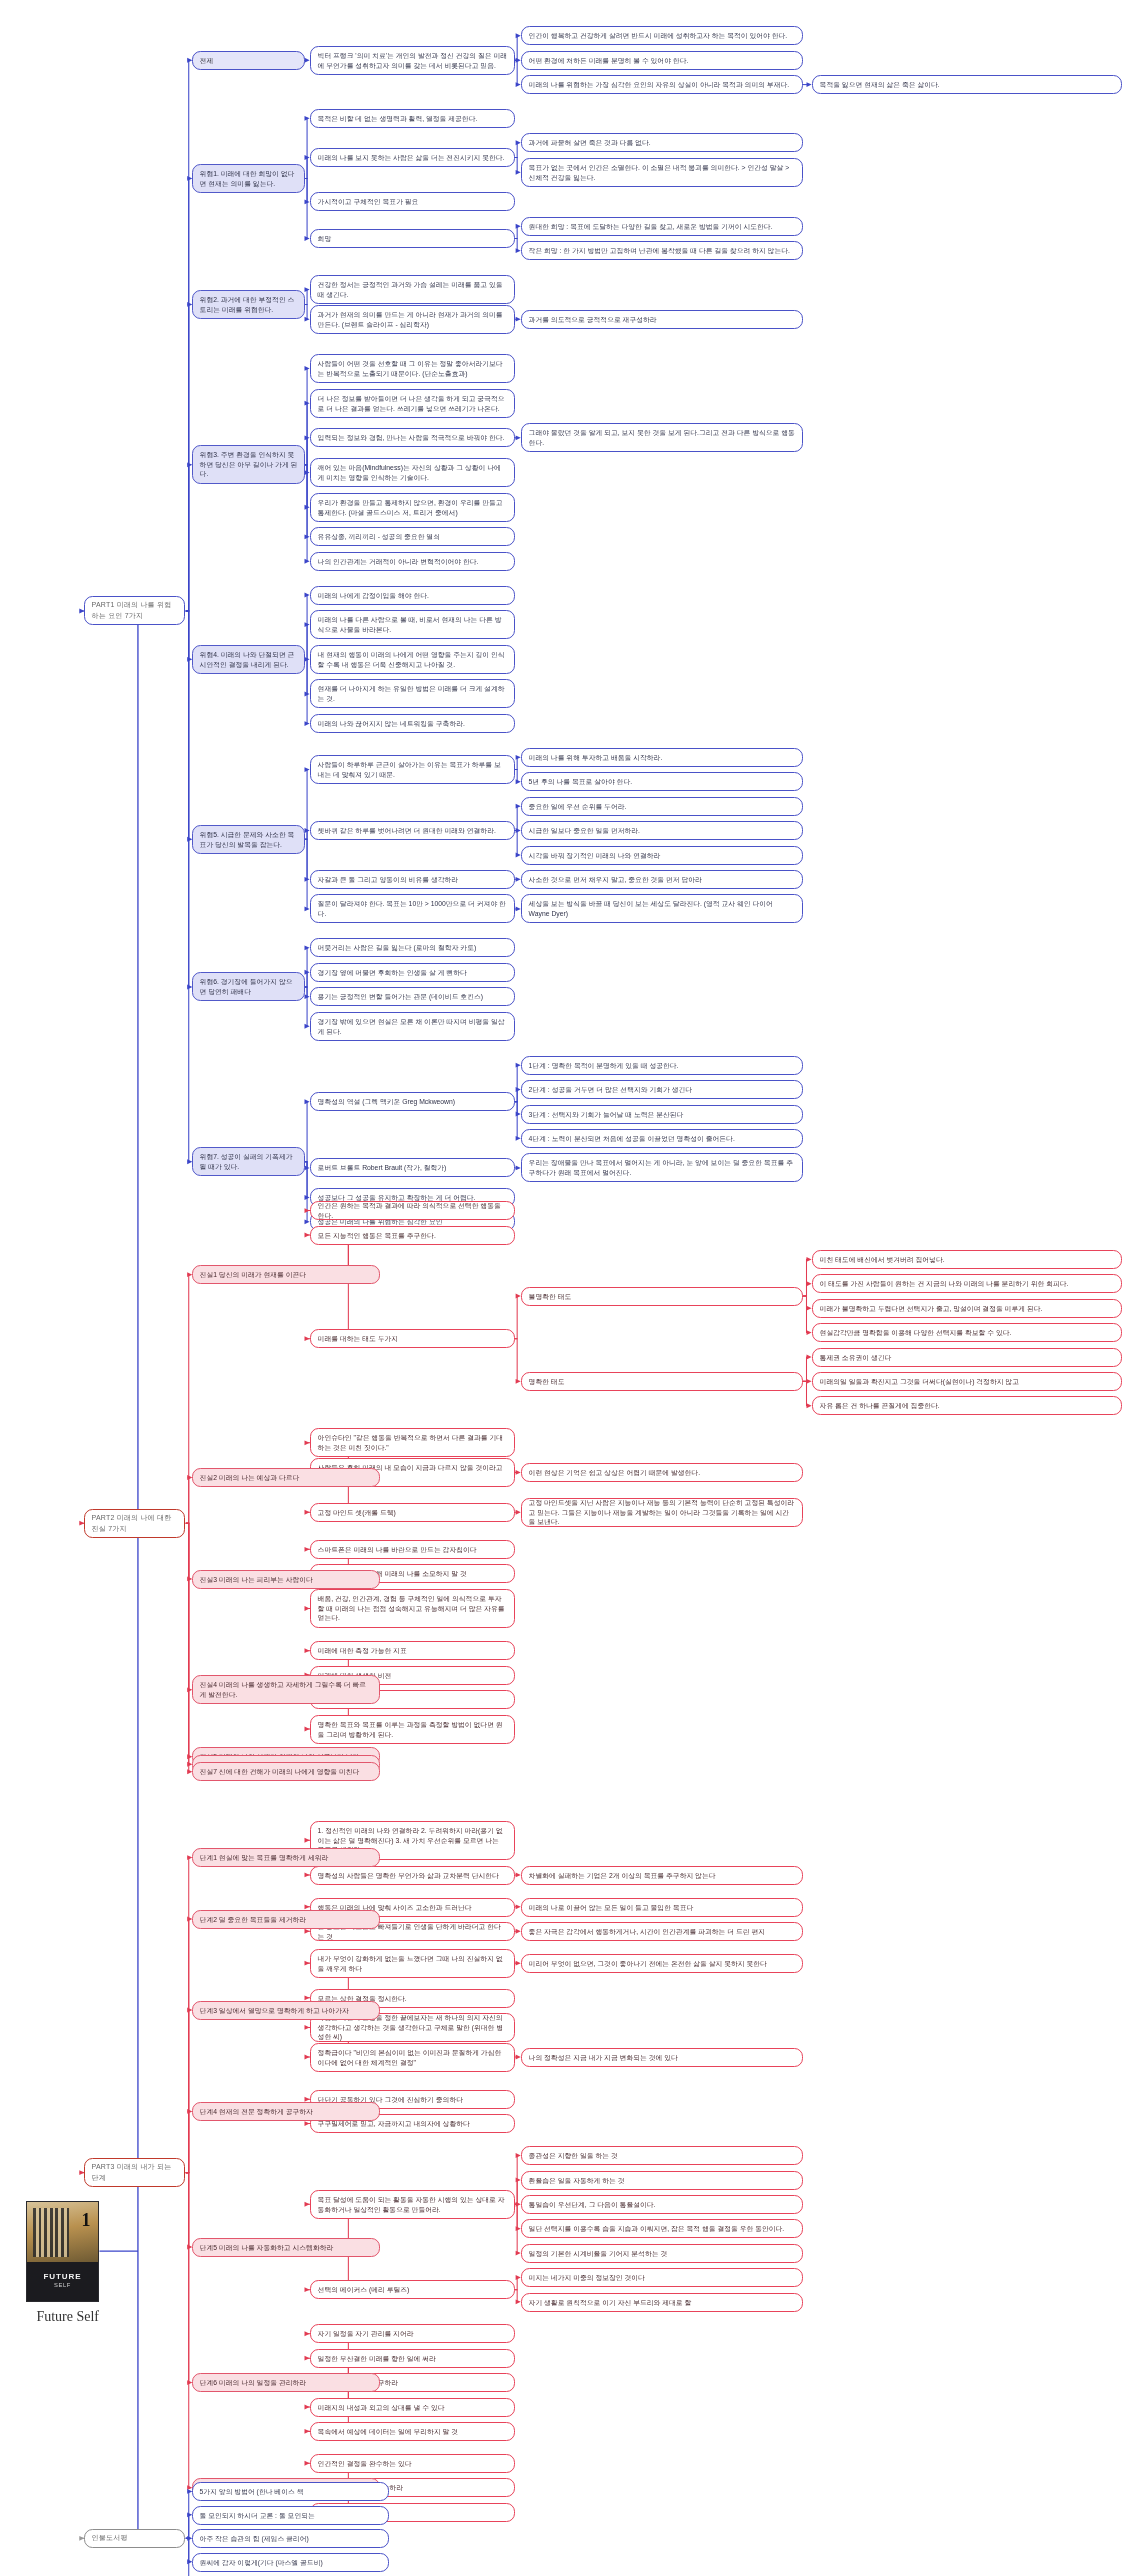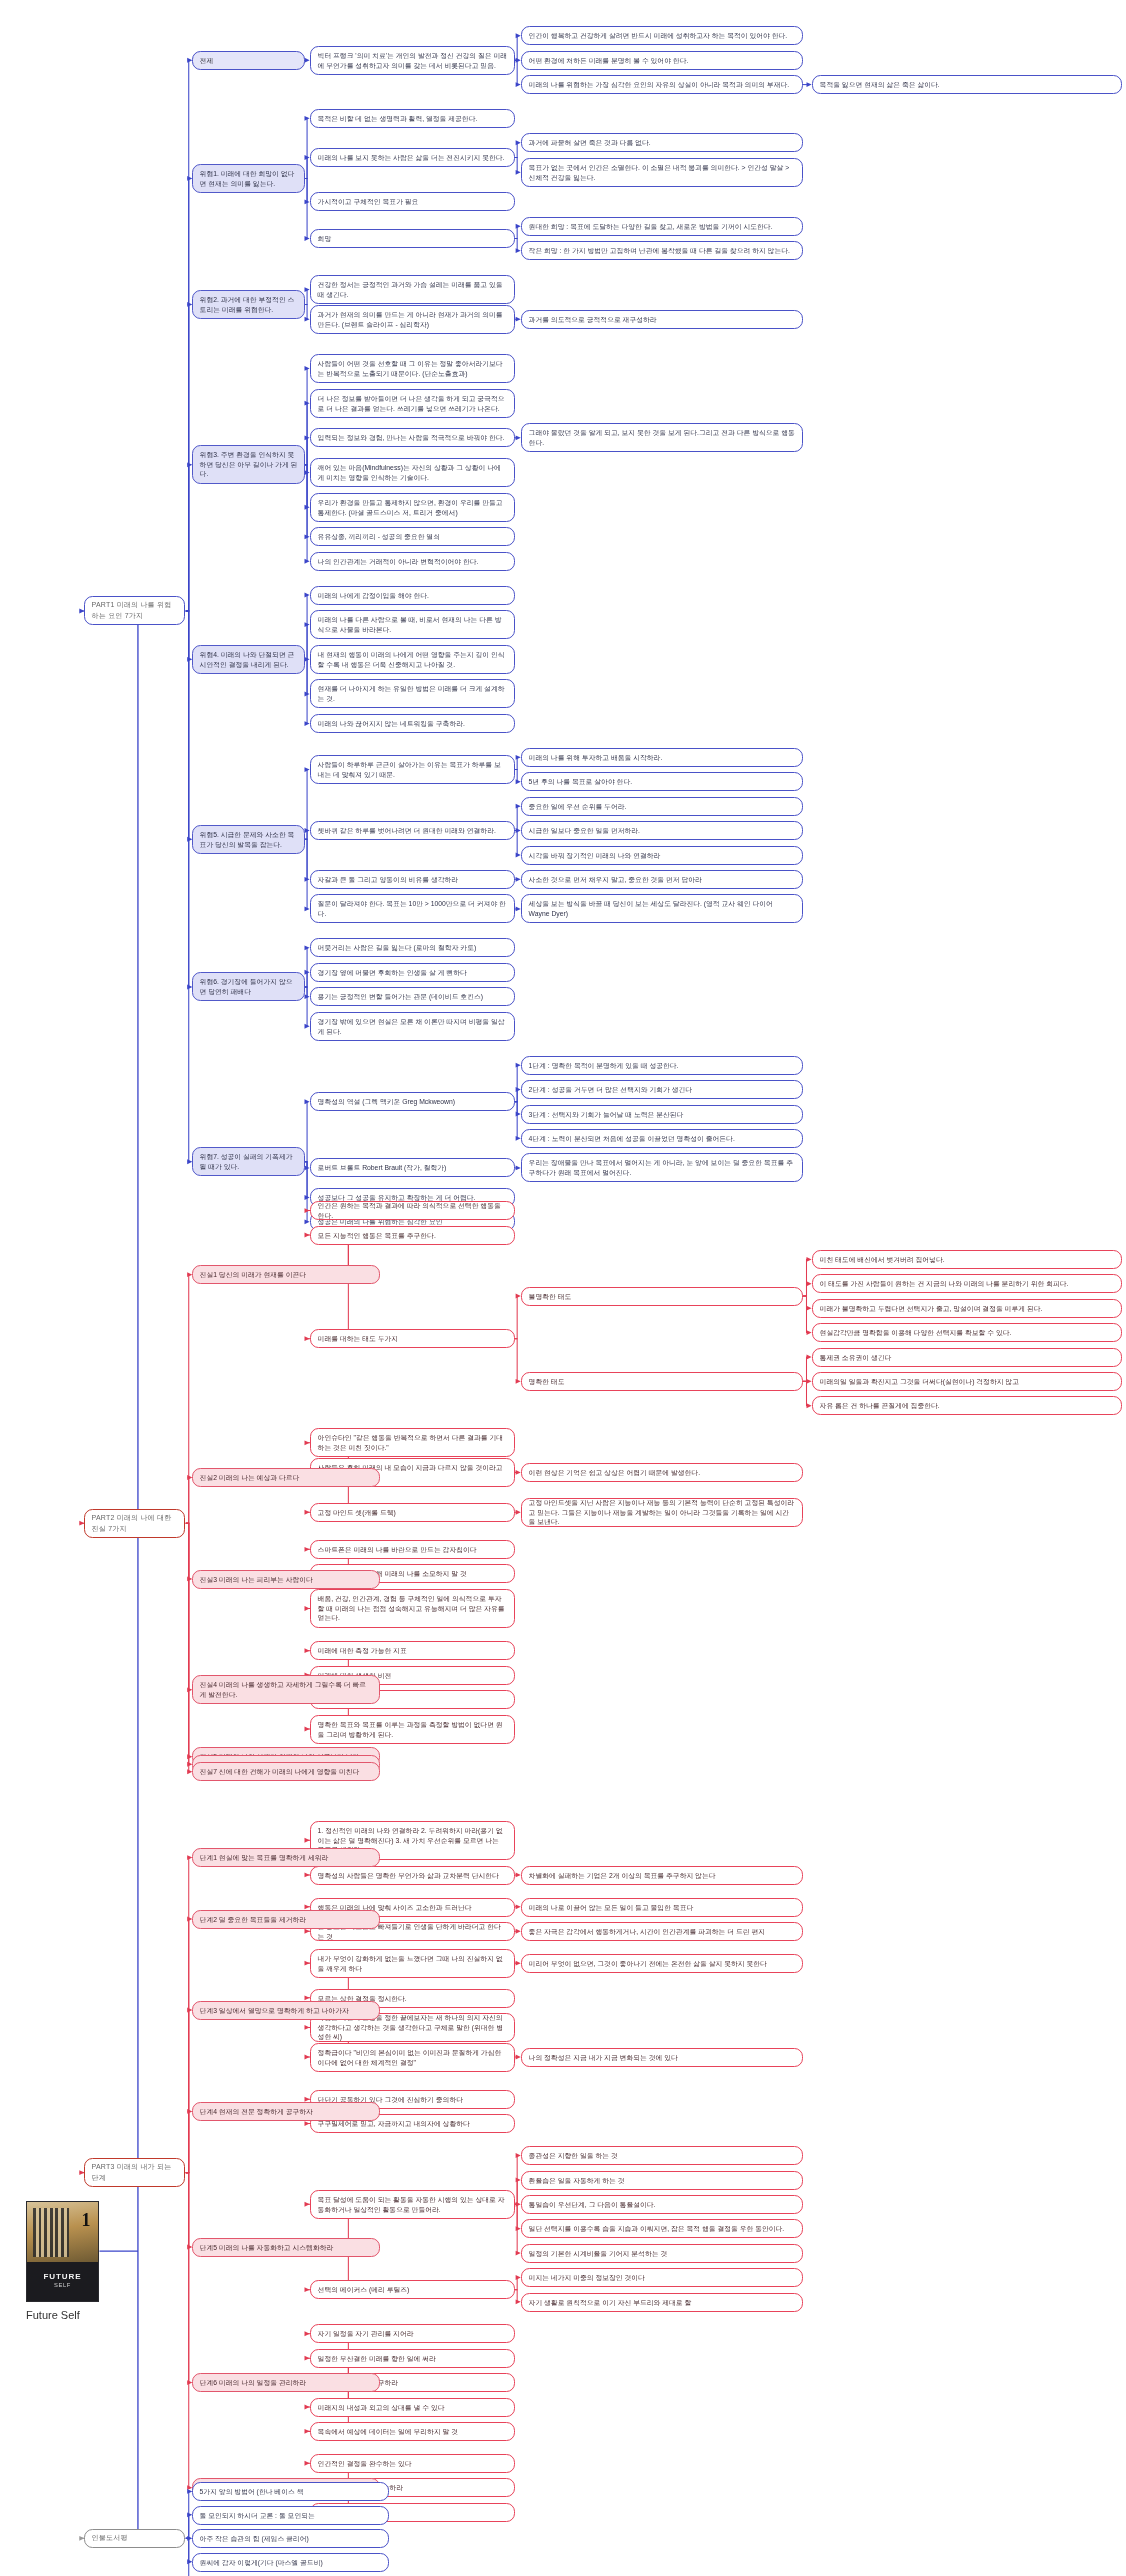--- a/index.html
+++ b/index.html
@@ -38,22 +38,22 @@
            overflow:hidden; }
   #cover .band { position:absolute; left:0; right:0; top:0; height:60px;
            background:linear-gradient(170deg,#d8c49a 0%,#b9914f 45%,#6e5a33 100%); }
   #cover .bars { position:absolute; left:5.6px; top:5.6px; width:36px; height:49px;
            background:repeating-linear-gradient(90deg,#2b2b2b 0 2.8px,#d8c49a 2.8px 5.6px); opacity:.85; }
   #cover .num { position:absolute; right:7.5px; top:7.5px; color:#111;
            font-size:18px; font-weight:bold; font-family:"Liberation Serif",serif; }
   #cover .t1 { position:relative; color:#f2f2f2; font-size:8px; font-weight:bold;
            letter-spacing:0.9px; margin-bottom:0.9px; }
   #cover .t2 { position:relative; color:#cfcfcf; font-size:5.8px; letter-spacing:0.6px; margin-bottom:13px; }
-  #cover-title { position:absolute; left:26px; top:2309px; width:73px; text-align:left;
-           font-size:11px; color:#333; }
+  #cover-title { position:absolute; left:26px; top:2309px; width:73px; text-align:right;
+           font-size:14px; color:#333;font-family:Liberation Serif, serif; }
 </style>
 </head>
 <body>
 
 <div id="canvas">
   <svg id="wires" viewBox="0 0 1200 2745" width="1126" height="2576">
       <path d="M855,90 H859.5 V90 H860" fill="none" stroke="#3b45c9" stroke-width="1.1"></path>
       <path d="M859.5,87.4 L865,90 L859.5,92.6 Z" fill="#3b45c9"></path>
       <path d="M548,64 H551.15 V38 H550" fill="none" stroke="#3b45c9" stroke-width="1.1"></path>
       <path d="M549.5,35.4 L555,38 L549.5,40.6 Z" fill="#3b45c9"></path>

